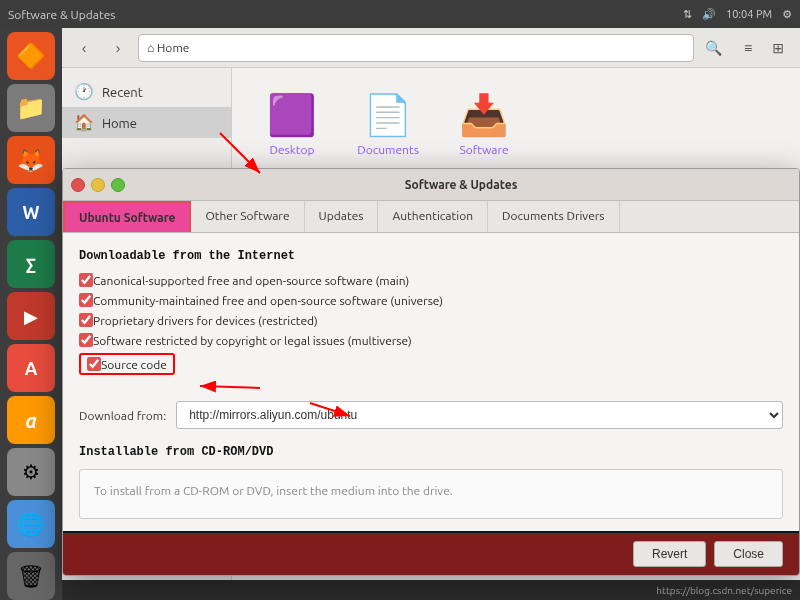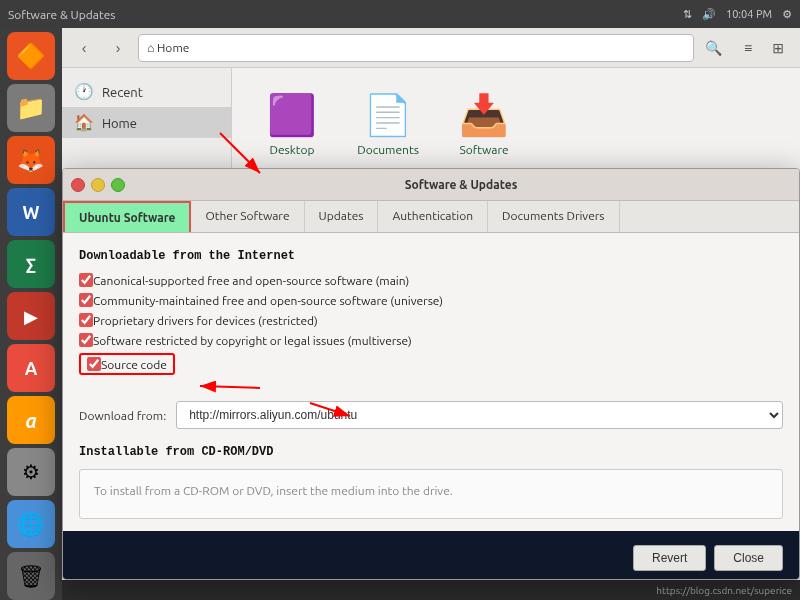--- a/index.html
+++ b/index.html
@@ -143,21 +143,21 @@
       display: flex;
       flex-direction: column;
       align-items: center;
       gap: 4px;
       width: 80px;
       cursor: pointer;
       padding: 4px;
       border-radius: 4px;
     }
     .fm-file-icon { font-size: 40px; }
-    .fm-file-label { font-size: 12px; color: #14532d; text-align: center; }
+    .fm-file-label { font-size: 12px; color: #8b5cf6; text-align: center; }
 
     
     .dialog-overlay {
       position: absolute;
       top: 140px;
       left: 62px;
       width: 738px;
       background: #f5f4f3;
       border: 1px solid #999;
       box-shadow: 0 8px 32px rgba(0,0,0,0.4);
@@ -202,21 +202,21 @@
     }
     .dialog-tab {
       padding: 8px 14px;
       font-size: 12px;
       color: #333;
       cursor: pointer;
       border-right: 1px solid #ccc;
       white-space: nowrap;
     }
     .dialog-tab.active {
-      background: #86efac;
+      background: #ec4899;
       border-bottom: 2px solid #f5f4f3;
       font-weight: bold;
       border: 2px solid #e05252;
       border-bottom: none;
       margin-bottom: -1px;
       padding-bottom: 9px;
     }
 
     
     .dialog-content {
@@ -270,22 +270,22 @@
       color: #888;
       min-height: 50px;
     }
 
     
     .dialog-footer {
       display: flex;
       justify-content: flex-end;
       align-items: flex-end;
       padding: 8px 16px;
-      border-top: 6px solid #0f172a;
-      background: #0f172a;
+      border-top: 2px solid #0f172a;
+      background: #7f1d1d;
       gap: 8px;
     }
     .dialog-btn {
       padding: 5px 18px;
       font-size: 12px;
       border: 1px solid #aaa;
       border-radius: 3px;
       background: #e8e6e3;
       cursor: pointer;
       color: #333;

